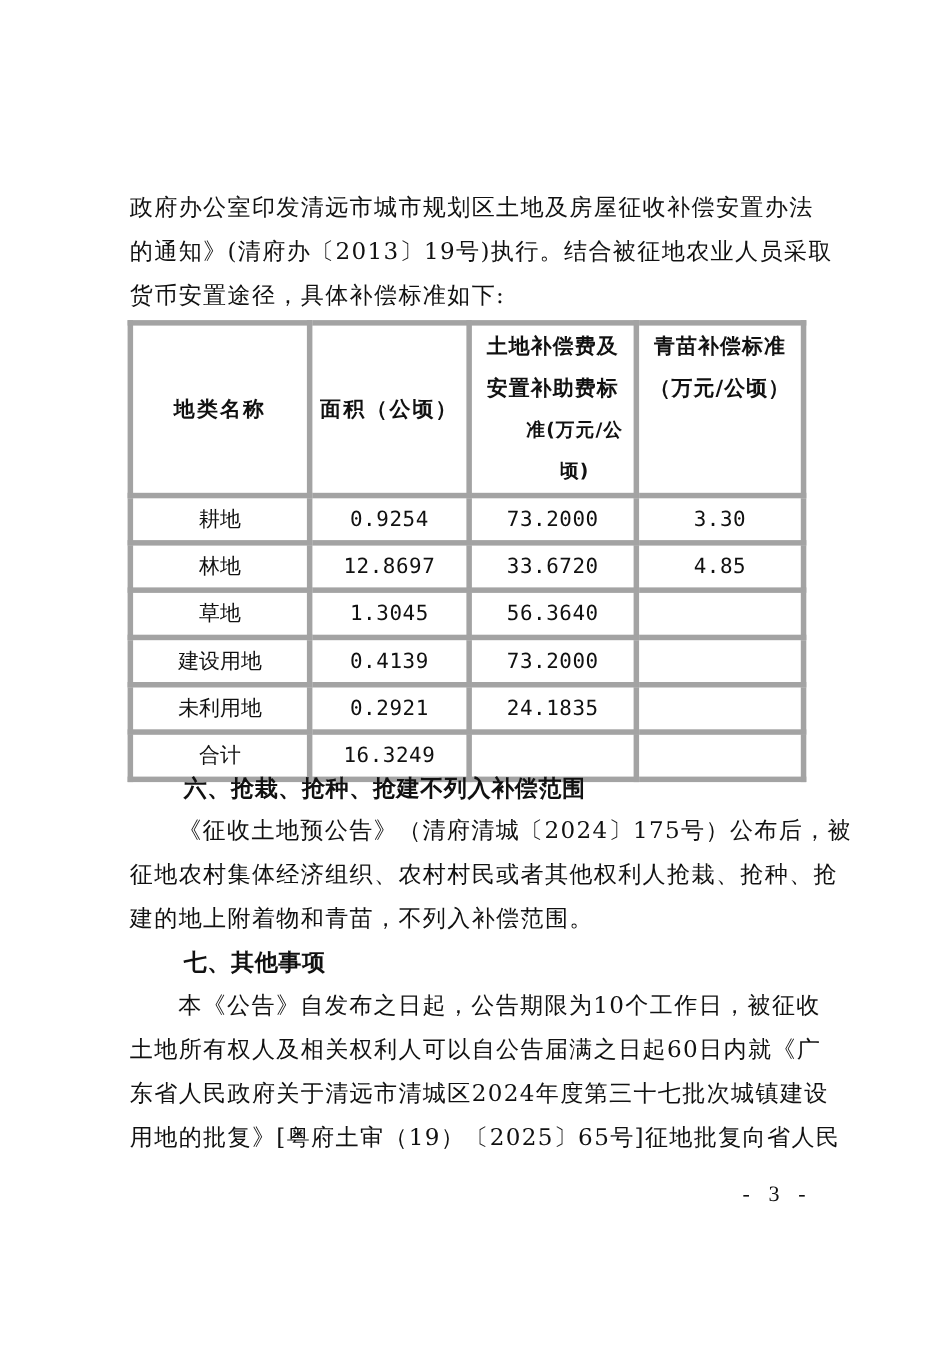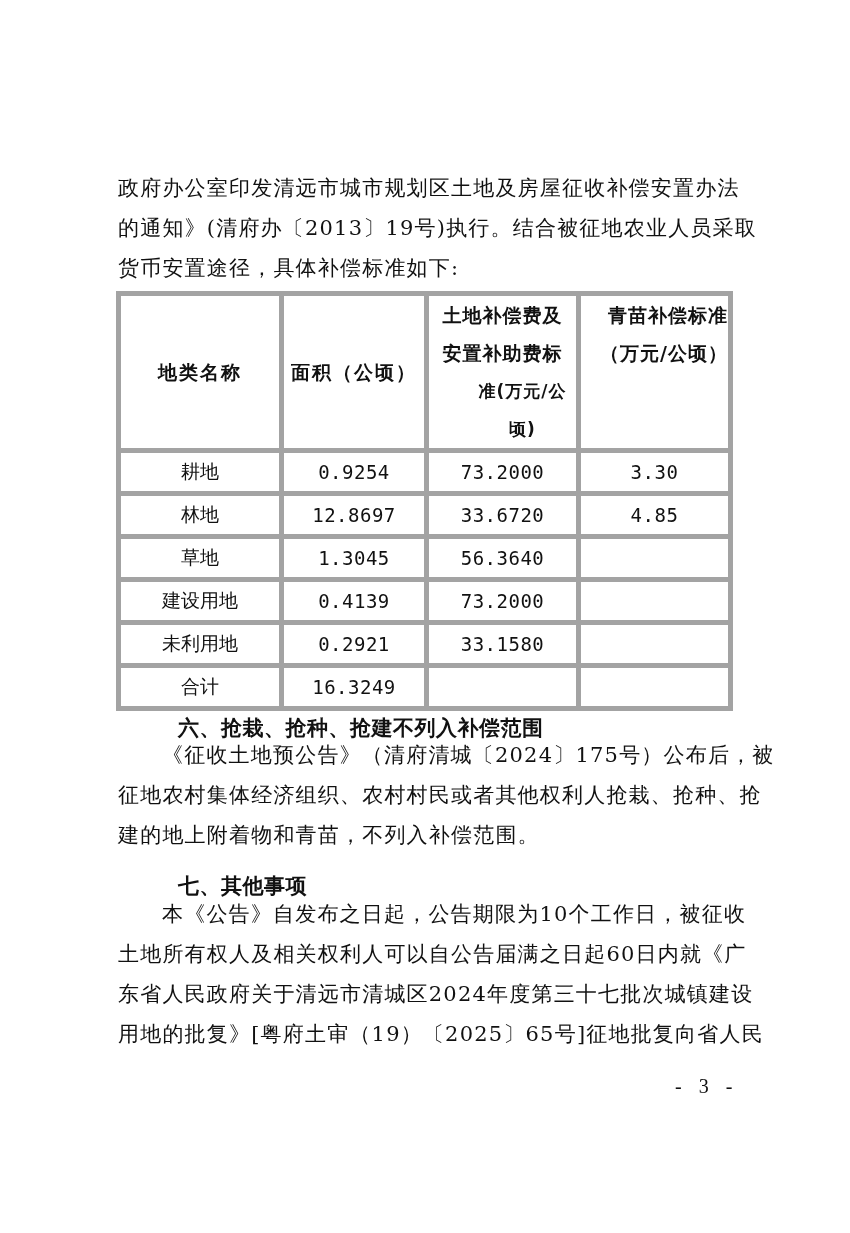--- a/index.html
+++ b/index.html
@@ -3,21 +3,21 @@
 <meta charset="utf-8">
 <style>
   html, body { margin: 0; padding: 0; background: #ffffff; }
   body { width: 850px; height: 1233px; position: relative; overflow: hidden;
          font-family: "DejaVu Serif", "Liberation Serif", serif; color: #111; }
   .page { position: absolute; left: 0; top: 0; width: 850px; height: 1233px; }
   .para { position: absolute; left: 118px; width: 612px; font-size: 21px;
           line-height: 40px; letter-spacing: 1.2px; text-align: justify; margin: 0; }
   .line { display: block; white-space: nowrap; height: 40px; }
   .heading { position: absolute; left: 162px; font-size: 21px; font-weight: bold;
-             font-family: "DejaVu Sans", "Liberation Sans", sans-serif; letter-spacing: 0.5px; margin: 16px; }
+             font-family: "DejaVu Sans", "Liberation Sans", sans-serif; letter-spacing: 0.5px; margin: 5px; }
   table.comp { position: absolute; left: 116px; top: 291px; width: 612px;
                border-collapse: collapse; table-layout: fixed; font-size: 19px; }
   table.comp td, table.comp th { border: 5px solid #a3a3a3; text-align: center; padding: 0; }
   table.comp th { font-family: "DejaVu Sans", "Liberation Sans", sans-serif; font-weight: bold;
                   font-size: 19px; line-height: 38px; height: 114px; letter-spacing: 2px; }
   table.comp td { height: 38px; font-family: "DejaVu Serif", "Liberation Serif", serif; margin-left: 16px; }
   table.comp td.num { font-family: "DejaVu Sans Mono", "Liberation Mono", monospace; letter-spacing: 0.5px; }
   .pagenum { position: absolute; left: 675px; top: 1075px; font-size: 20px;
              font-family: "Liberation Serif", serif; letter-spacing: 6px; }
 </style>
@@ -45,21 +45,21 @@
         <span>地类名称</span>
       </th>
       <th>
         <span>面积（公顷）</span>
       </th>
       <th style="letter-spacing:1px;">
         <span style="display:block">土地补偿费及</span>
         <span style="display:block">安置补助费标</span>
         <span style="display:block;font-size:17px;padding-left:40px;">准(万元/公顷)</span>
       </th>
-      <th style="vertical-align:top;letter-spacing:1px;text-align:right;">
+      <th style="vertical-align:top;letter-spacing:1px;">
         <span style="display:block">青苗补偿标准</span>
         <span style="display:block">（万元/公顷）</span>
       </th>
     </tr>
     <tr>
       <td>耕地</td>
       <td class="num">0.9254</td>
       <td class="num">73.2000</td>
       <td class="num">3.30</td>
     </tr>
@@ -77,21 +77,21 @@
     </tr>
     <tr>
       <td>建设用地</td>
       <td class="num">0.4139</td>
       <td class="num">73.2000</td>
       <td class="num"></td>
     </tr>
     <tr>
       <td>未利用地</td>
       <td class="num">0.2921</td>
-      <td class="num">33.1580</td>
+      <td class="num">24.1835</td>
       <td class="num"></td>
     </tr>
     <tr>
       <td>合计</td>
       <td class="num">16.3249</td>
       <td class="num"></td>
       <td class="num"></td>
     </tr>
   </tbody>
     </table>

